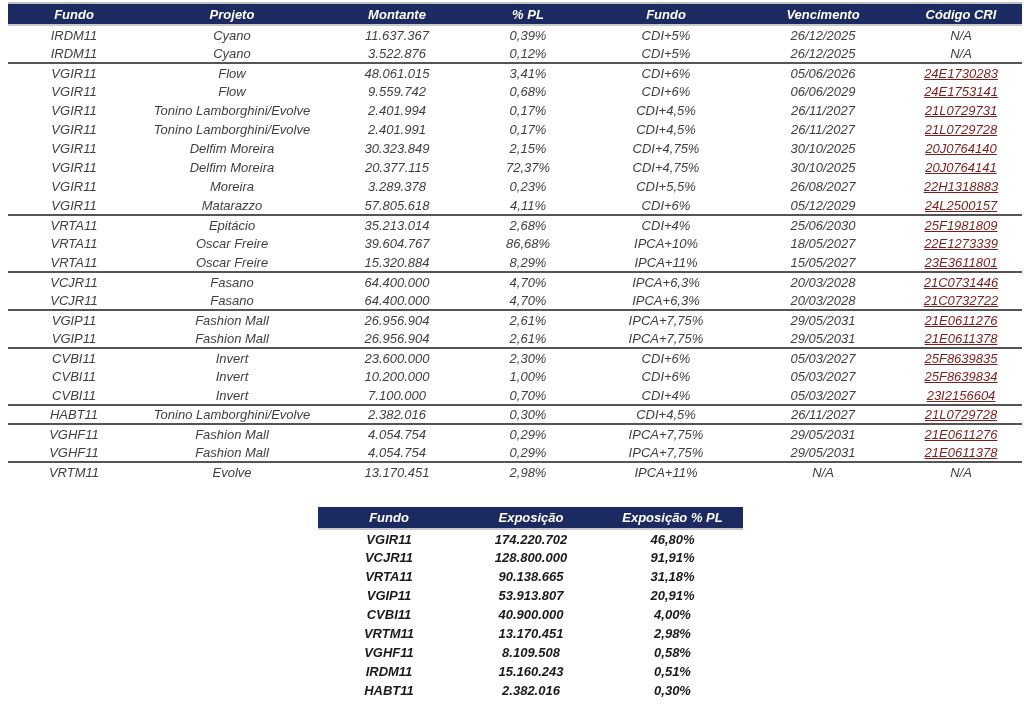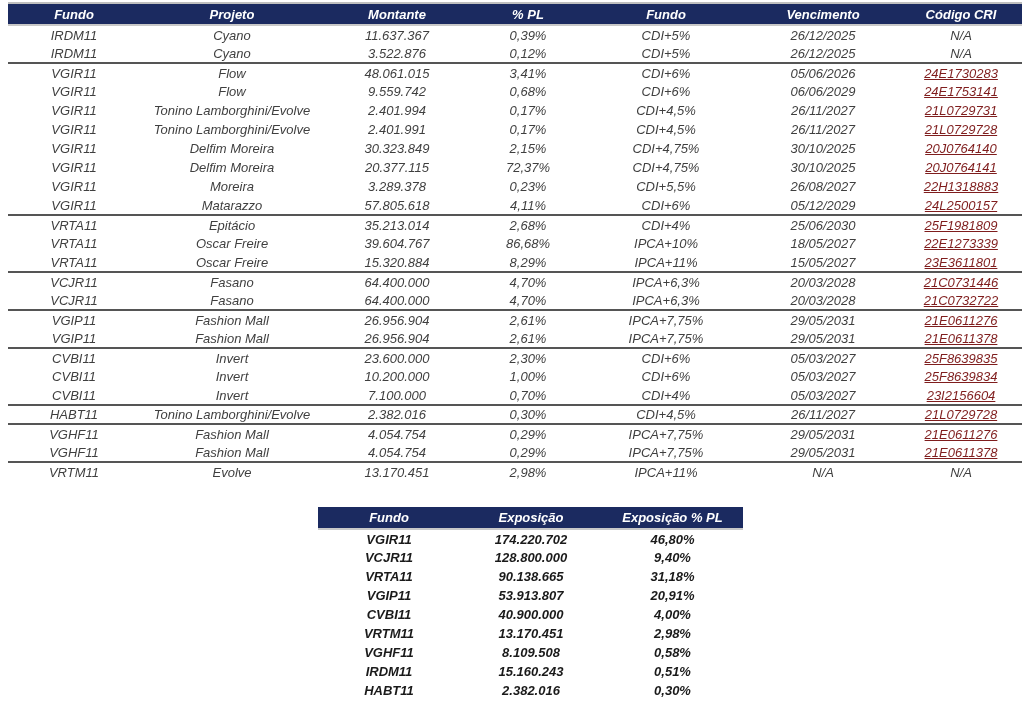--- a/index.html
+++ b/index.html
@@ -314,21 +314,21 @@
   </thead>
   <tbody>
       <tr>
         <td>VGIR11</td>
         <td>174.220.702</td>
         <td>46,80%</td>
       </tr>
       <tr>
         <td>VCJR11</td>
         <td>128.800.000</td>
-        <td>9,40%</td>
+        <td>91,91%</td>
       </tr>
       <tr>
         <td>VRTA11</td>
         <td>90.138.665</td>
         <td>31,18%</td>
       </tr>
       <tr>
         <td>VGIP11</td>
         <td>53.913.807</td>
         <td>20,91%</td>

